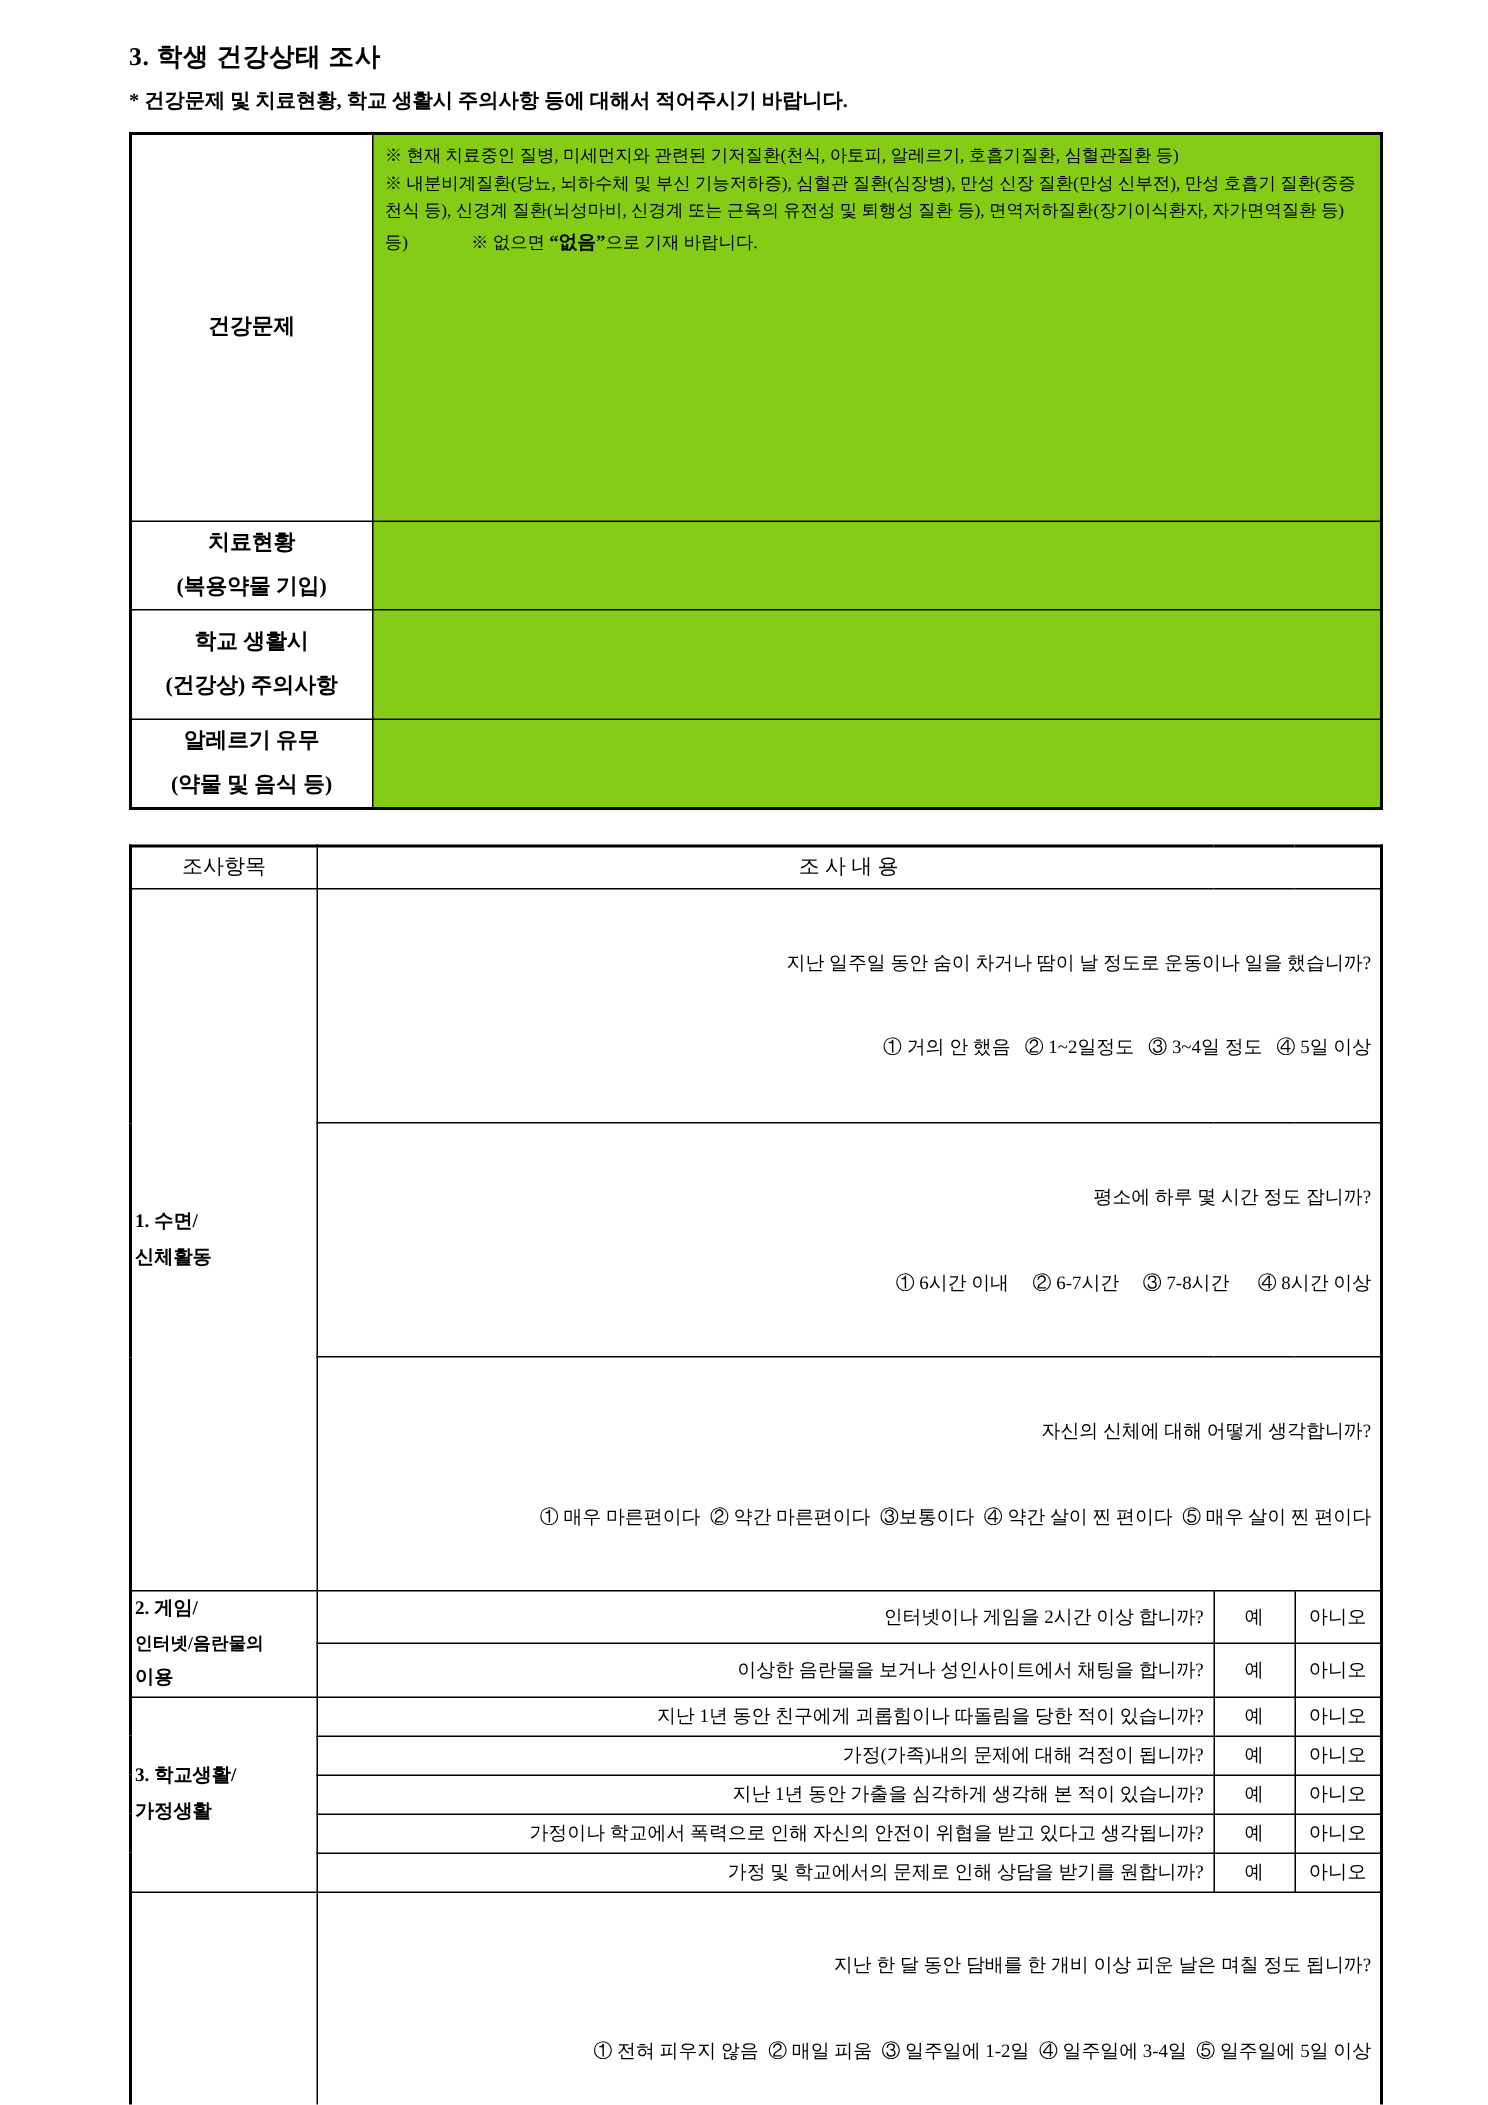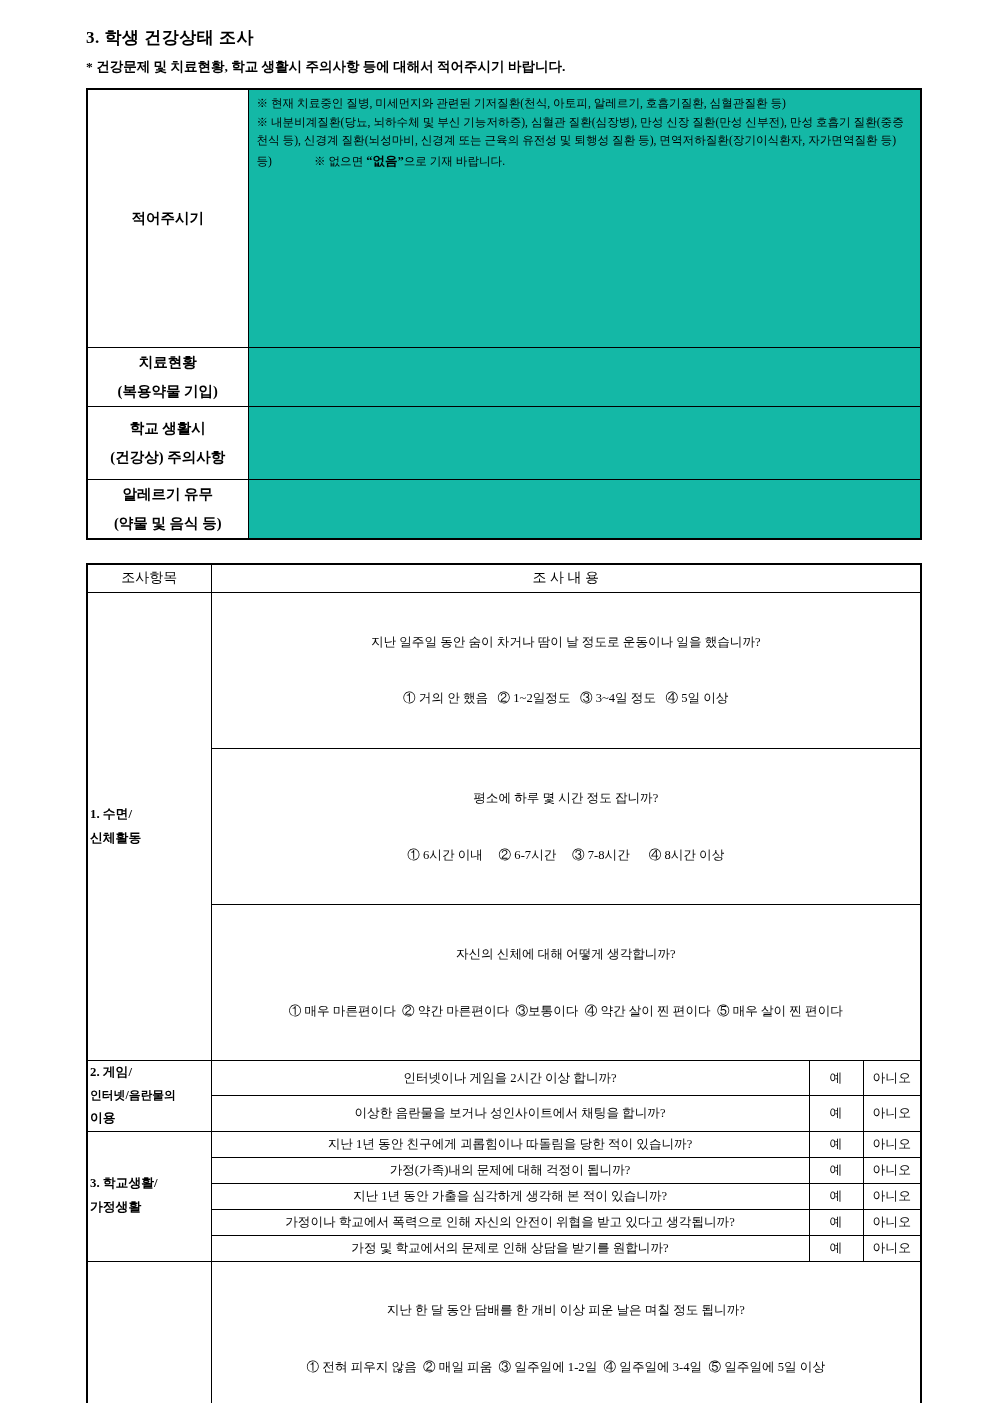--- a/index.html
+++ b/index.html
@@ -47,40 +47,40 @@
     font-weight: bold;
     font-size: 14.5px;
     line-height: 2.0;
   }
   .t1 .notes-cell {
     vertical-align: top;
     padding: 5px 8px 4px 8px;
     font-size: 11.6px;
     line-height: 1.6;
   }
-  .t1 .answer-cell { background: #14b8a6; }
+  .t1 .answer-cell { background: #84cc16; }
   .note-final { }
   .note-final b { font-size: 12.5px; }
   .note-spacer { display: inline-block; width: 42px; }
   
   .t2 th {
     font-size: 14px;
     font-weight: normal;
     text-align: center;
     height: 29px;
   }
   .t2 .cat {
     text-align: left;
     font-weight: bold;
     font-size: 12.8px;
     line-height: 1.85;
     padding: 0 2px;
   }
   .t2 .q {
-    text-align: center;
+    text-align: right;
     font-size: 12.6px;
     line-height: 1.5;
     padding: 2px 6px;
     white-space: pre-wrap;
   }
   .t2 .q div { white-space: pre-wrap; }
   .t2 .yn {
     text-align: center;
     font-size: 12.8px;
   }
@@ -94,21 +94,21 @@
   <div class="subtitle">* 건강문제 및 치료현황, 학교 생활시 주의사항 등에 대해서 적어주시기 바랍니다.</div>
 
   <table class="t1">
     <colgroup>
         <col style="width:161px">
         <col style="width:673px">
       </colgroup>
     <tbody>
         <tr style="height:258px">
       <td class="label-cell" style="vertical-align:middle">
-        <div>적어주시기</div>
+        <div>건강문제</div>
       </td>
       <td class="notes-cell answer-cell">
         <div>※ 현재 치료중인 질병, 미세먼지와 관련된 기저질환(천식, 아토피, 알레르기, 호흡기질환, 심혈관질환 등)</div>
         <div><span>※ 내분비계질환(당뇨, 뇌하수체 및 부신 기능저하증), 심혈관 질환(심장병), 만성 신장 질환(만성 신부전), 만성 호흡기 질환(중증 천식 등), 신경계 질환(뇌성마비, 신경계 또는 근육의 유전성 및 퇴행성 질환 등), 면역저하질환(장기이식환자, 자가면역질환 등) 등)</span><span class="note-spacer"></span><span class="note-final"><span>※ 없으면 </span><b>“없음”</b><span>으로 기재 바랍니다.</span></span></div>
       </td>
     </tr>
     <tr style="height:52px">
       <td class="label-cell">
         <div>치료현황</div>
         <div>(복용약물 기입)</div>

